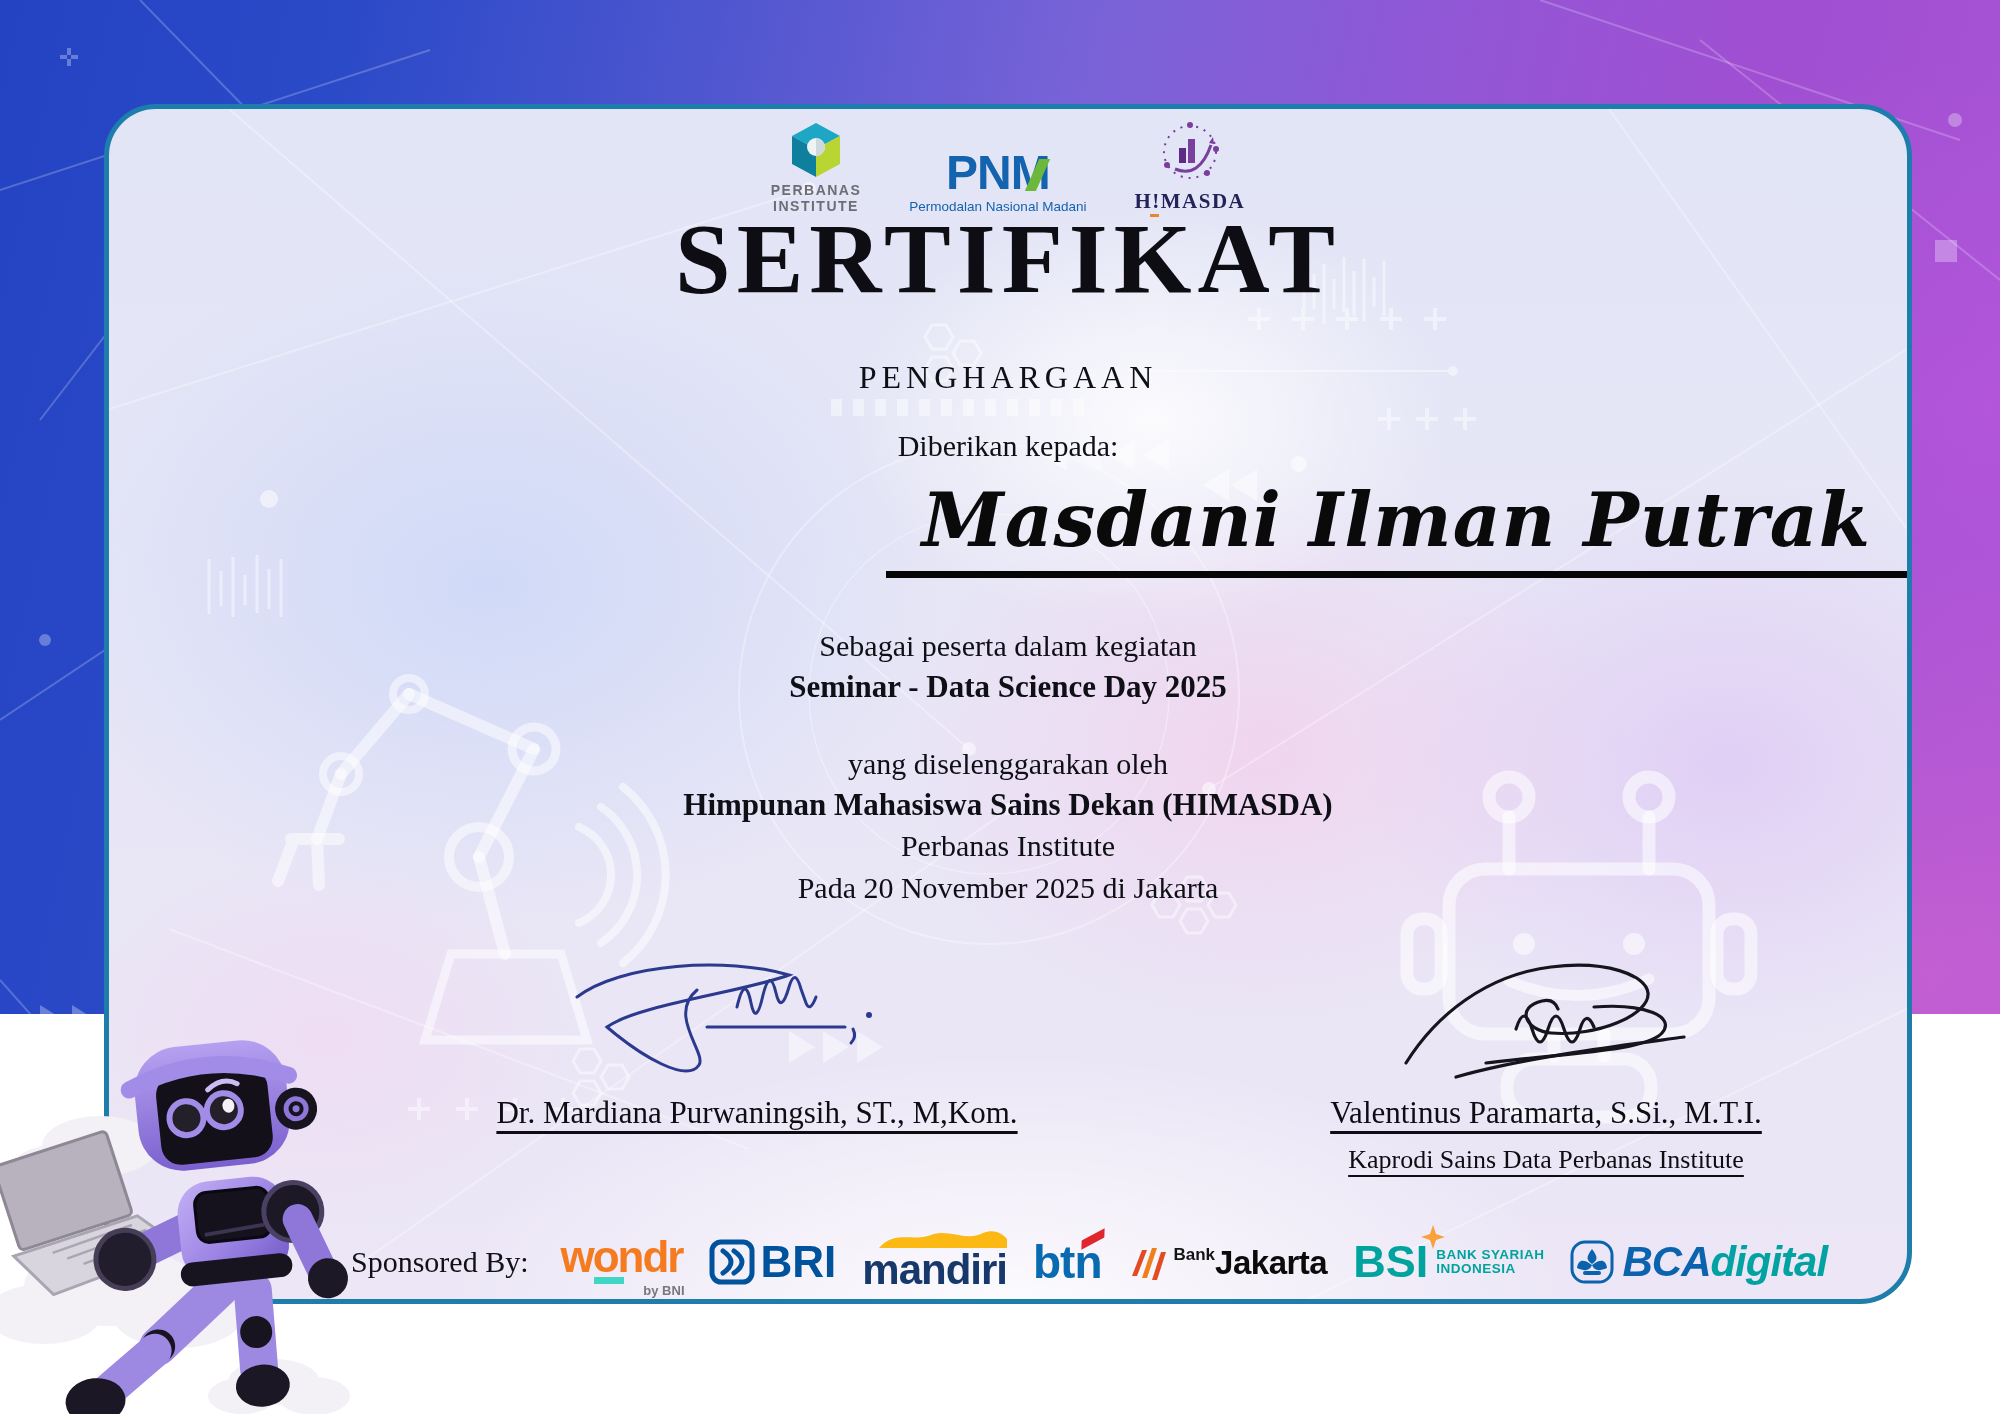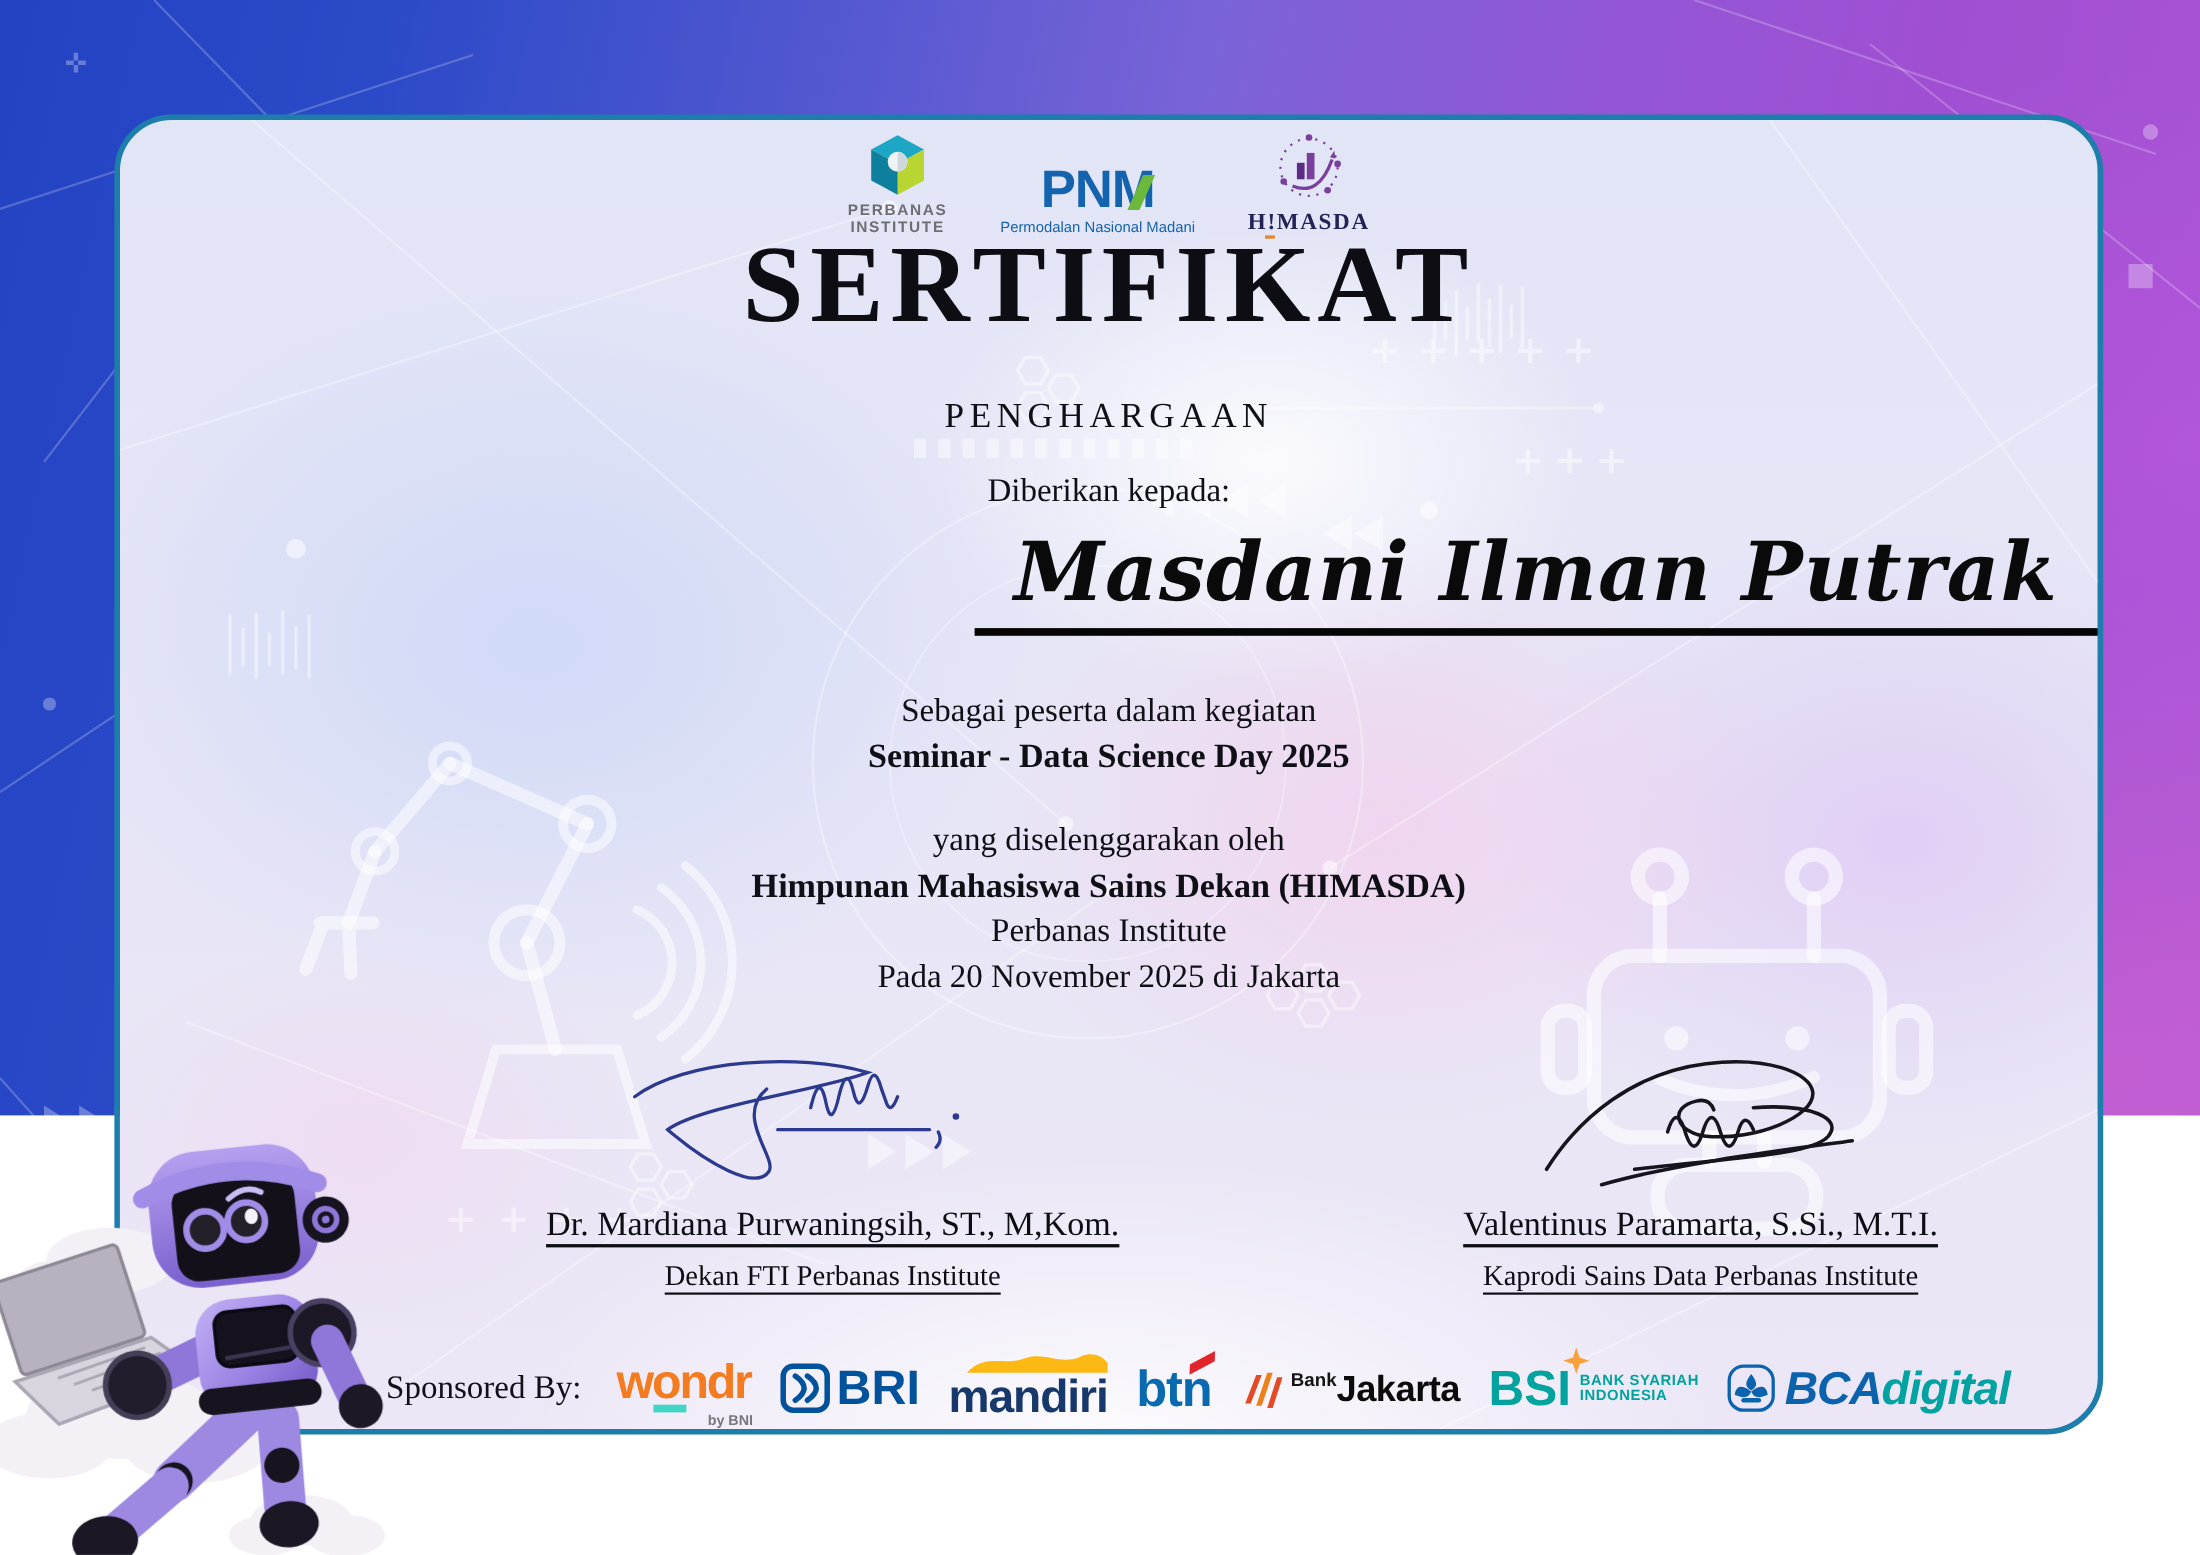--- a/index.html
+++ b/index.html
@@ -278,21 +278,20 @@
       <svg class="autograph" width="420" height="150" viewBox="0 0 420 150">
         <g stroke="#2b3a8e" stroke-width="3" fill="none" stroke-linecap="round">
           <path d="M30,52 C75,18 180,12 242,30 C200,46 90,60 60,82 C95,112 140,138 152,120 C160,108 120,70 150,45"></path>
           <path d="M190,62 q8,-34 14,-4 q5,24 12,-8 q7,-28 13,-2 q5,22 13,-6 q6,-20 12,2 l5,14 q4,10 10,-6"></path>
           <path d="M160,82 H298"></path>
           <path d="M306,84 q4,8 -2,14"></path>
         </g>
         <circle cx="322" cy="70" r="3" fill="#2b3a8e"></circle>
       </svg>
       <div class="sig-name">Dr. Mardiana Purwaningsih, ST., M,Kom.</div>
-      <div class="sig-title">Dekan FTI Perbanas Institute</div>
     </div>
 
     <div class="sig sig-right">
       <svg class="autograph" width="360" height="150" viewBox="0 0 360 150">
         <g stroke="#16141c" stroke-width="3.2" fill="none" stroke-linecap="round">
           <path d="M40,118 C70,70 120,30 185,22 C240,15 280,30 282,48 C284,70 230,92 185,88 C158,85 150,62 176,56 q12,-3 16,8"></path>
           <path d="M150,84 q8,-26 16,0 q8,26 16,0 q8,-26 16,0 q8,26 16,0 q6,-20 14,-2"></path>
           <path d="M228,62 C280,58 310,72 296,88 C280,106 200,108 120,118"></path>
           <path d="M90,132 C160,112 260,100 318,92"></path>
         </g>

